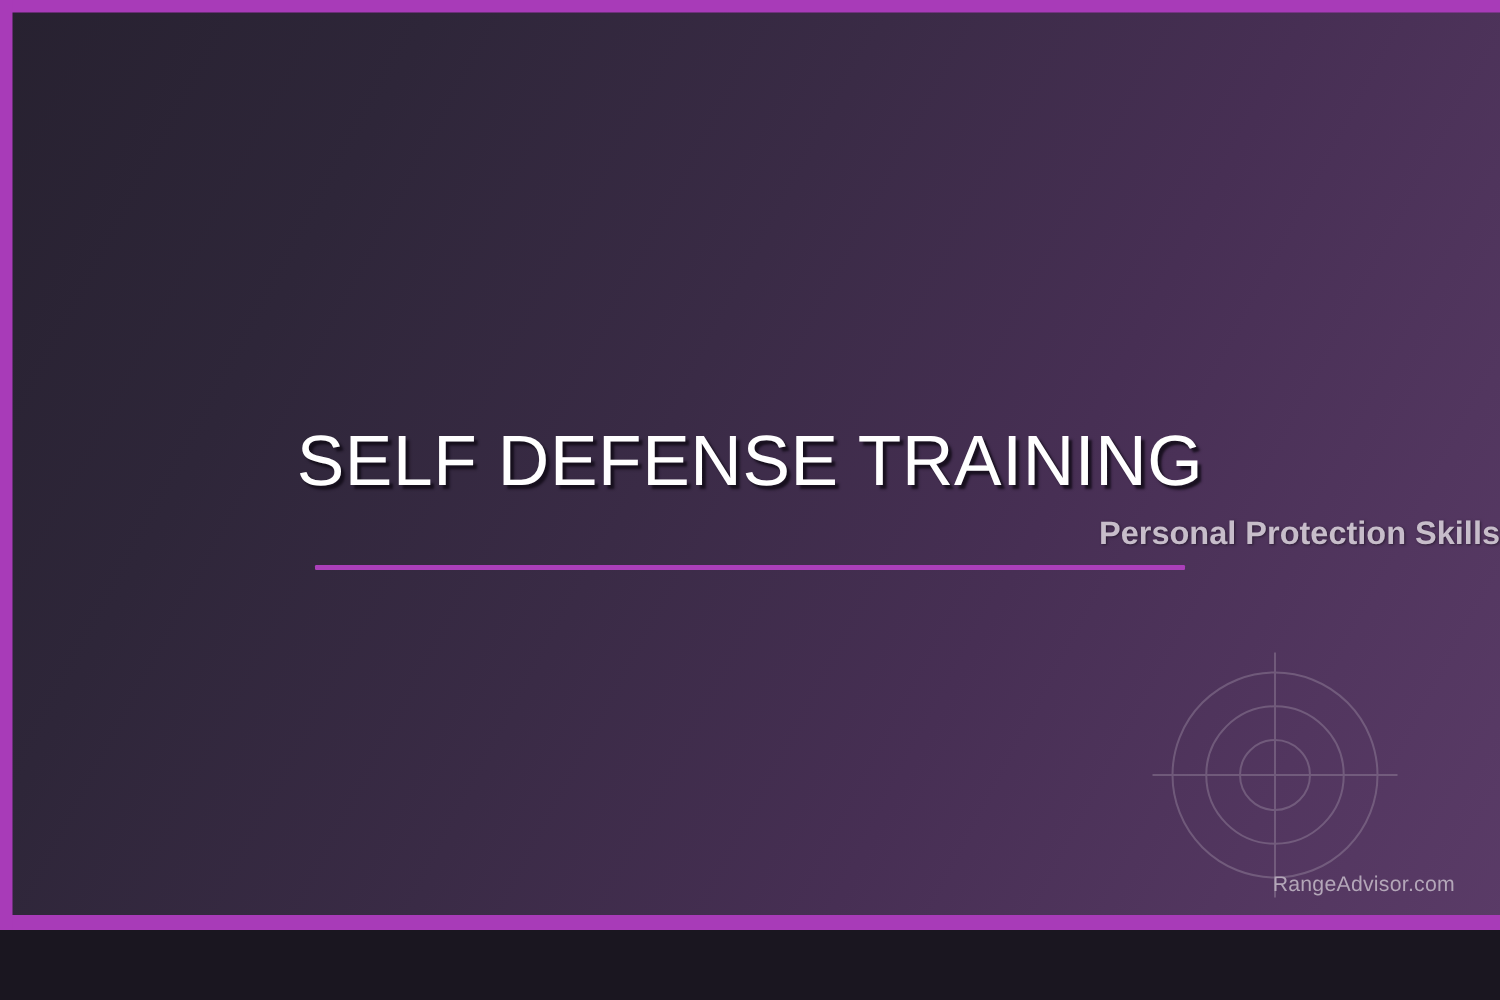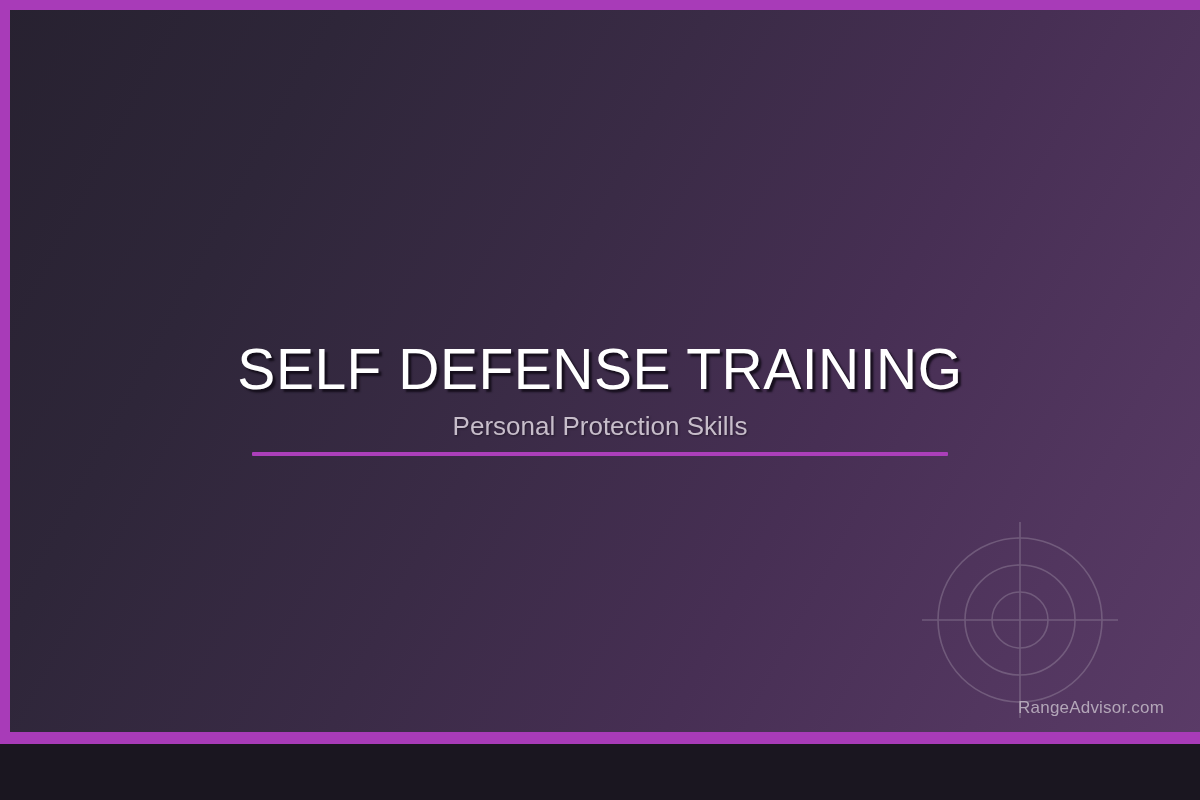--- a/index.html
+++ b/index.html
@@ -57,23 +57,23 @@
     letter-spacing: 0.5px;
     color: #ffffff;
     text-shadow: 3px 3px 2px rgba(16, 10, 22, 0.85);
     white-space: nowrap;
   }
   .slide-subtitle {
     position: absolute;
     left: 0;
     top: 411px;
     width: 1200px;
-    text-align: center;
+    text-align: right;
     font-size: 26px;
-    font-weight: 400;
+    font-weight: 700;
     color: #c7bdca;
     text-shadow: 1px 1px 2px rgba(20, 12, 26, 0.55);
     white-space: nowrap;
   }
   .divider {
     position: absolute;
     left: 252px;
     top: 452px;
     width: 696px;
     height: 4px;

